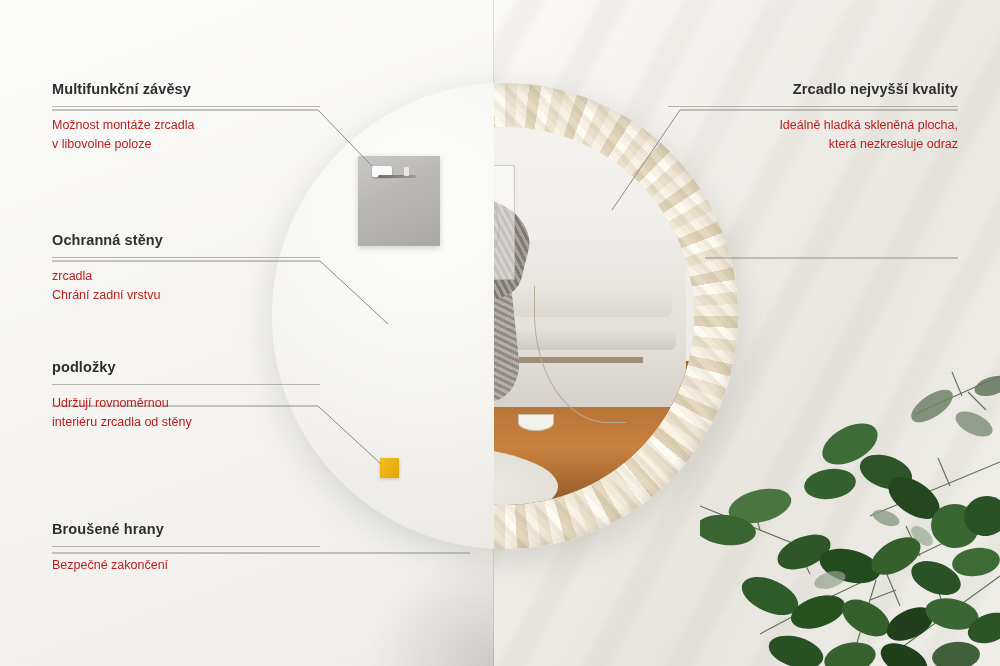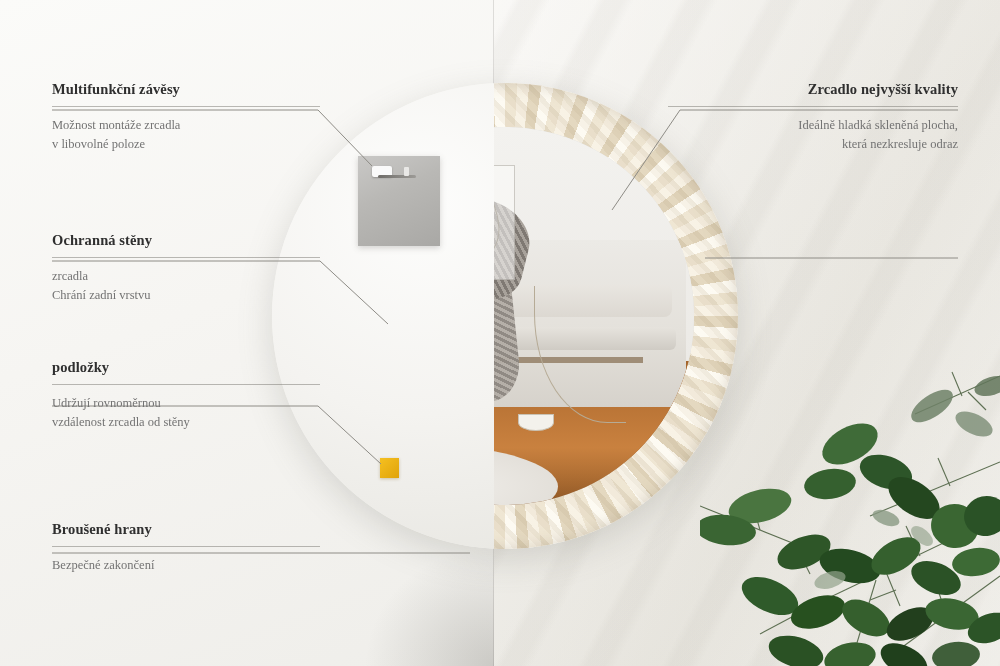--- a/index.html
+++ b/index.html
@@ -1,21 +1,21 @@
 <!DOCTYPE html>
 <html><head>
 <meta charset="utf-8">
 <style>
   html,body{margin:0;padding:0;}
   body{
     width:1000px;height:666px;overflow:hidden;
     font-family:"Liberation Sans","DejaVu Sans",sans-serif;
     background:#f7f6f3;
   }
-  .stage{position:relative;width:1000px;height:666px;overflow:hidden;font-family:Liberation Serif, serif;}
+  .stage{position:relative;width:1000px;height:666px;overflow:hidden;}
 
   
   .bg-left{position:absolute;left:0;top:0;width:494px;height:666px;
     background:linear-gradient(160deg,#fbfbf9 0%,#f6f5f2 45%,#efeeea 100%);}
   .bg-right{position:absolute;left:494px;top:0;width:506px;height:666px;
     background:linear-gradient(150deg,#f3f1ec 0%,#eeece6 40%,#e9e7e0 100%);}
   .split-line{position:absolute;left:493px;top:0;width:1px;height:666px;
     background:rgba(150,148,142,.28);}
   
   .bands{position:absolute;left:494px;top:0;width:506px;height:666px;
@@ -108,21 +108,21 @@
   .pad{position:absolute;left:380px;top:458px;width:19px;height:20px;
     background:linear-gradient(135deg,#f5c021,#e0a309);box-shadow:0 1px 3px rgba(120,90,0,.3);}
 
   
   .leaders{position:absolute;left:0;top:0;width:1000px;height:666px;pointer-events:none;}
 
   
   .callout{position:absolute;}
   .callout h3{margin:0;font-size:14.5px;font-weight:bold;color:#2f2f2f;letter-spacing:.1px;line-height:1.32;}
   .callout .rule{height:1px;background:rgba(120,118,112,.5);margin:7px 0 9px 0;}
-  .callout p{margin:0;font-size:12.5px;color:#737373;line-height:1.5;font-weight:400;}
+  .callout p{margin:0;font-size:12.5px;color:#b91c1c;line-height:1.5;font-weight:400;}
   .left-co{left:52px;text-align:left;}
   .right-co{text-align:right;right:42px;}
 
   
   .plant{position:absolute;right:0;bottom:0;width:300px;height:300px;}
 </style>
 </head>
 <body>
 
 <div class="stage">
@@ -188,21 +188,21 @@
     <h3>Ochranná stěny</h3>
     <div class="rule"></div>
     <p>zrcadla</p>
     <p>Chrání zadní vrstvu</p>
   </div>
 
   <div class="callout left-co" style="top:358px;width:268px;">
     <h3>podložky</h3>
     <div class="rule"></div>
     <p>Udržují rovnoměrnou</p>
-    <p>vzdálenost zrcadla od stěny</p>
+    <p>interiéru zrcadla od stěny</p>
   </div>
 
   <div class="callout left-co" style="top:520px;width:268px;">
     <h3>Broušené hrany</h3>
     <div class="rule"></div>
     <p>Bezpečné zakončení</p>
   </div>
 
   <div class="callout right-co" style="top:80px;width:290px;">
     <h3>Zrcadlo nejvyšší kvality</h3>

